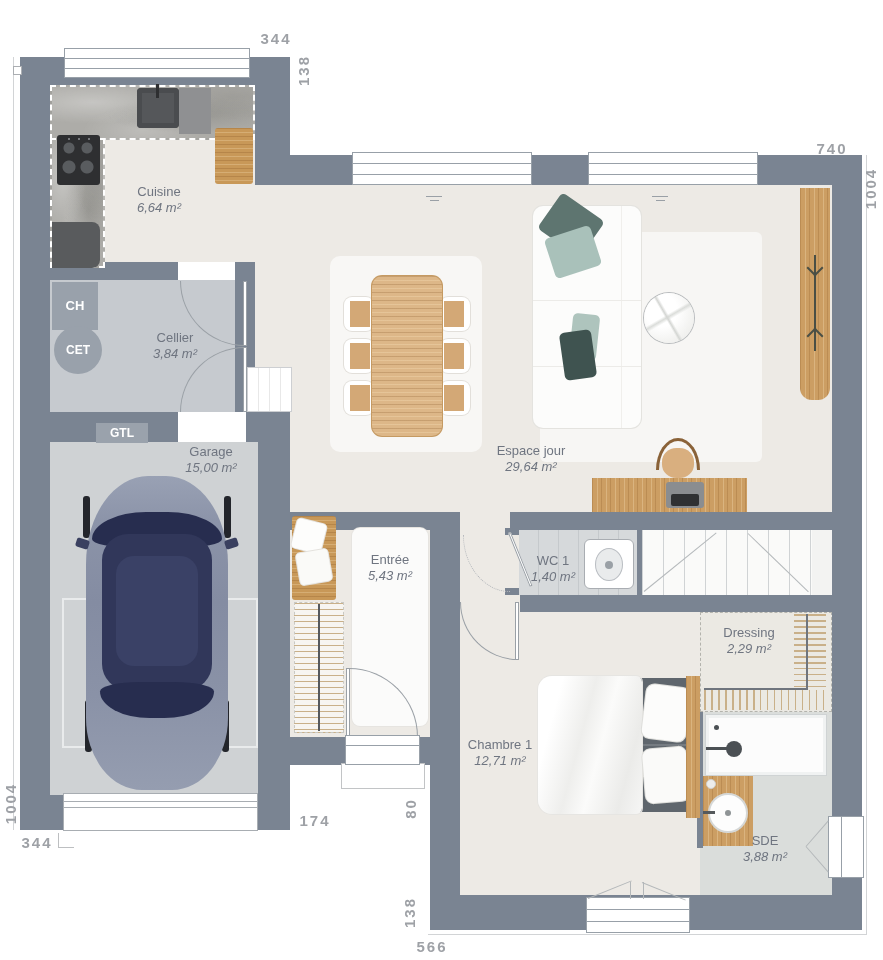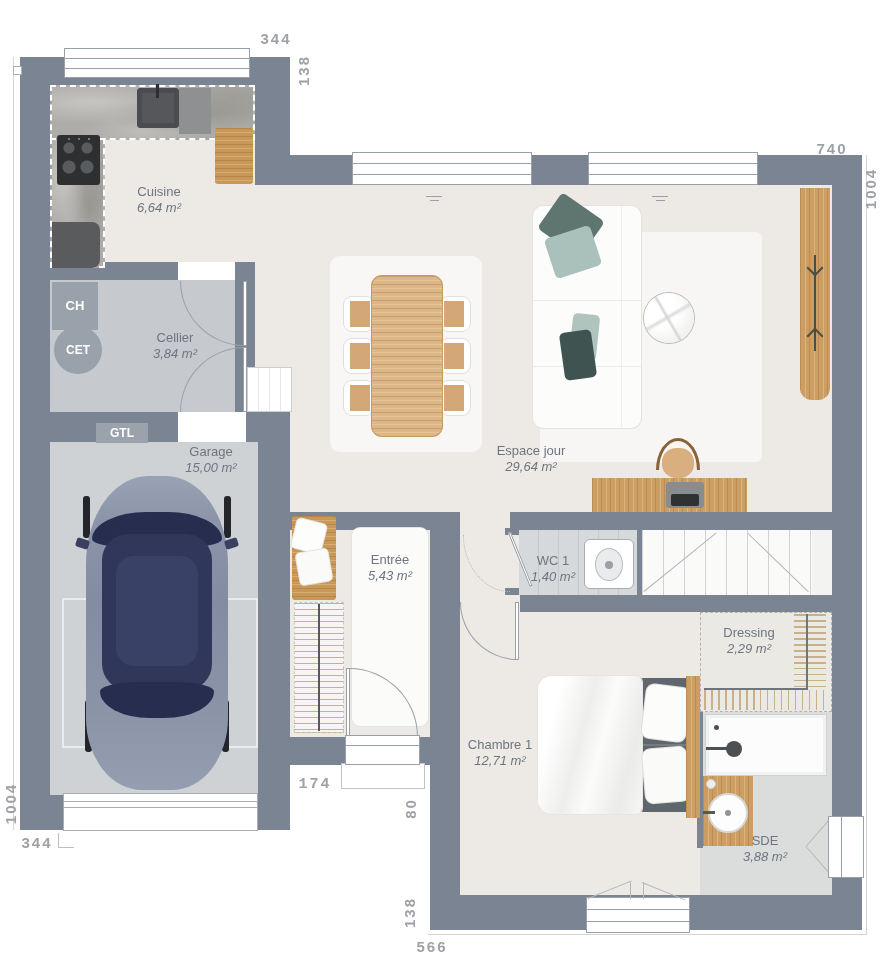--- a/index.html
+++ b/index.html
@@ -225,18 +225,18 @@
     <span class="nm">SDE</span>
     <span class="ar">3,88 m²</span>
   </div>
 
   <div class="dim" style="left:256px;top:30px;width:40px;">344</div>
   <div class="dim" style="left:283px;top:62px;width:40px;transform:rotate(-90deg);">138</div>
   <div class="dim" style="left:810px;top:140px;width:44px;">740</div>
   <div class="dim" style="left:846px;top:180px;width:48px;transform:rotate(-90deg);">1004</div>
   <div class="dim" style="left:-13px;top:795px;width:46px;transform:rotate(-90deg);">1004</div>
   <div class="dim" style="left:17px;top:834px;width:40px;">344</div>
-  <div class="dim" style="left:293px;top:776px;width:44px;font-family:Liberation Mono, monospace;">174</div>
+  <div class="dim" style="left:293px;top:812px;width:44px;">174</div>
   <div class="dim" style="left:392px;top:800px;width:36px;transform:rotate(-90deg);">80</div>
   <div class="dim" style="left:391px;top:904px;width:36px;transform:rotate(-90deg);">138</div>
   <div class="dim" style="left:410px;top:938px;width:44px;">566</div>
 
 </div>
 
 </body></html>

